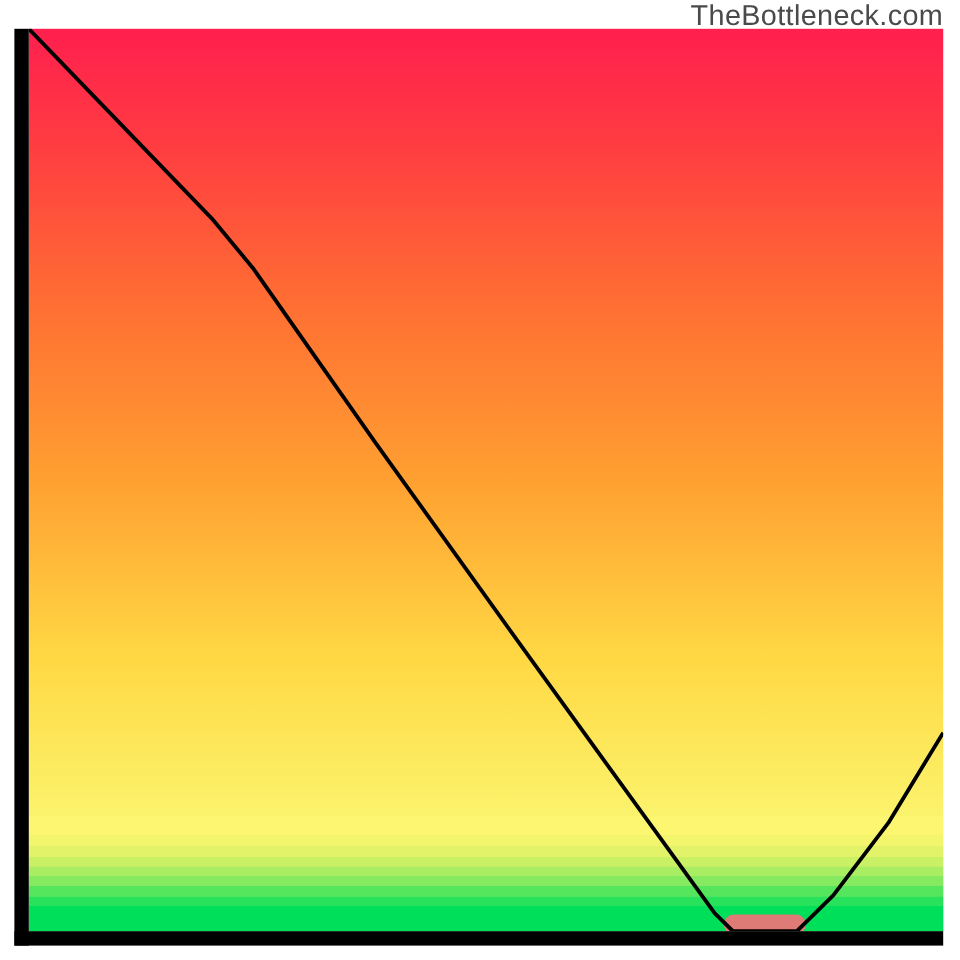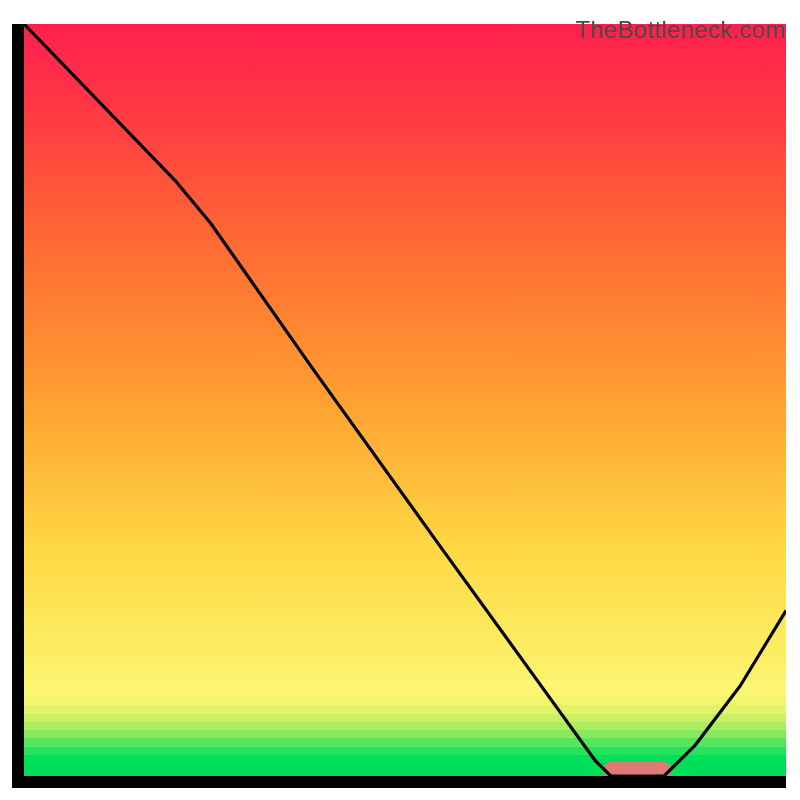--- a/index.html
+++ b/index.html
@@ -14,21 +14,20 @@
     position: absolute;
     background: #000000;
   }
   .watermark {
     position: absolute;
     color: #4a4a4a;
     font-size: 24px;
     font-weight: 500;
     letter-spacing: 0.3px;
     text-align: right;
-    margin-top: 16px;
   }
 </style>
 </head>
 <body>
 
 <div id="root">
     <div style="position: absolute; left: 24px; top: 24px; width: 762px; height: 752px; background: linear-gradient(rgb(255, 31, 78) 0%, rgb(255, 58, 66) 12%, rgb(255, 109, 51) 30%, rgb(255, 160, 49) 50%, rgb(255, 217, 68) 70%, rgb(251, 244, 110) 88%, rgb(230, 242, 104) 92%, rgb(185, 237, 99) 94%, rgb(125, 232, 95) 96%, rgb(0, 227, 90) 100%);"></div>
     <div style="position: absolute; left: 24px; width: 762px; top: 754.944px; height: 21.056px; background: rgb(0, 223, 90);"></div>
     <div style="position: absolute; left: 24px; width: 762px; top: 746.672px; height: 8.272px; background: rgb(40, 226, 91);"></div>
     <div style="position: absolute; left: 24px; width: 762px; top: 738.4px; height: 8.272px; background: rgb(85, 230, 93);"></div>

